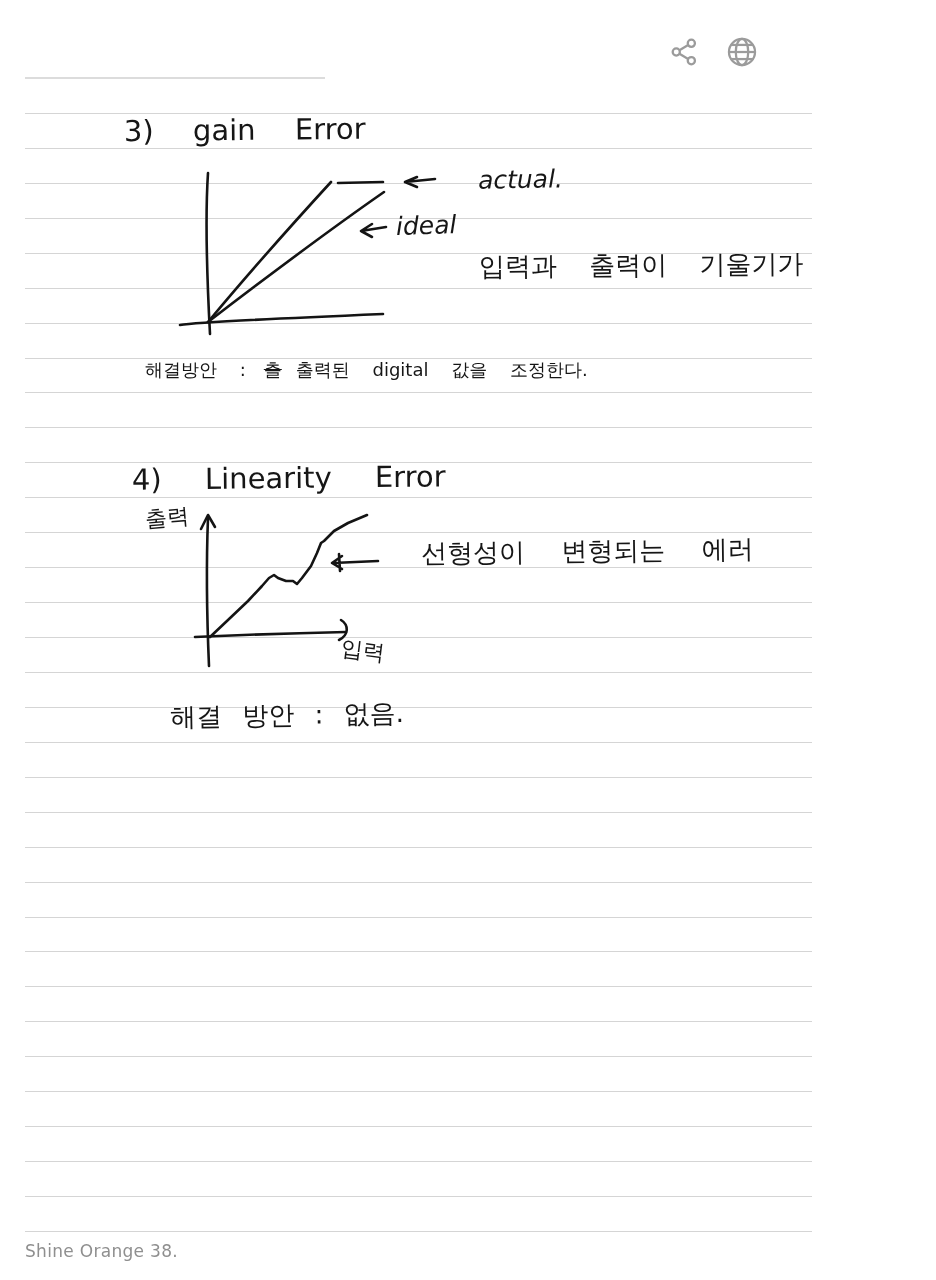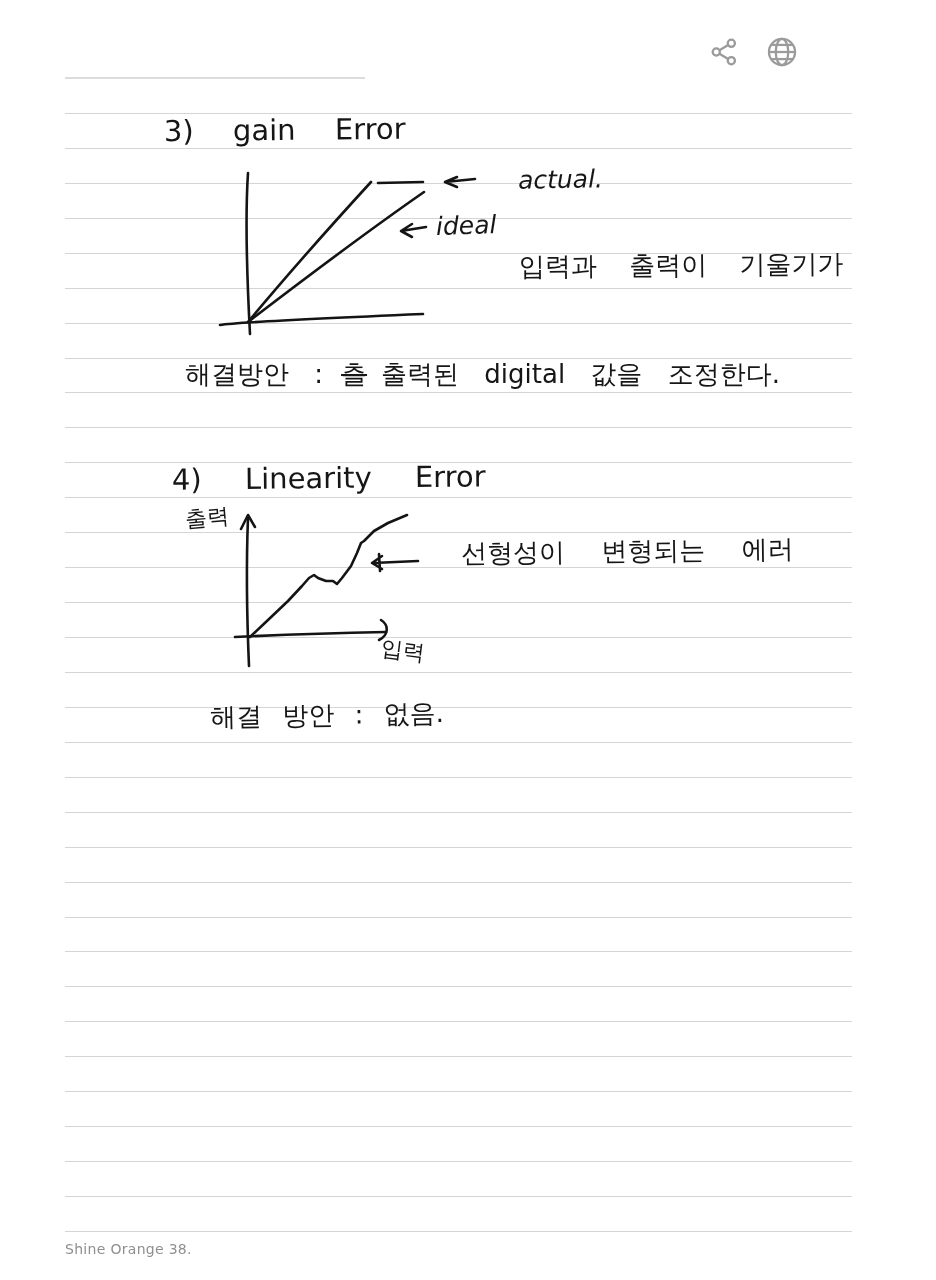--- a/index.html
+++ b/index.html
@@ -5,21 +5,20 @@
   * { margin: 0; padding: 0; box-sizing: border-box; }
   html, body { background: #ffffff; }
   body { font-family: "DejaVu Sans", "Liberation Sans", sans-serif; }
 
   .page {
     position: relative;
     width: 812px;
     height: 1280px;
     background: #ffffff;
     overflow: hidden;
-    margin-left: 40px;
   }
 
   
   .rule-partial {
     position: absolute;
     left: 25px; top: 77px;
     width: 300px; height: 2px;
     background: #dcdcdc;
   }
   .ruled-area {
@@ -58,21 +57,21 @@
   .hw-heading { font-size: 29px; word-spacing: 30px; transform: rotate(-0.6deg); }
   .hw-label   { font-size: 25px; font-style: italic; }
   .hw-kr      { font-size: 26px; }
   .struck     { text-decoration: line-through; margin: 0 14px 0 18px; }
 
   .heading3   { left: 124px; top: 114px; }
   .lbl-actual { left: 478px; top: 166px; transform: rotate(-1deg); }
   .lbl-ideal  { left: 396px; top: 212px; transform: rotate(-2deg); }
   .kr1a       { left: 479px; top: 251px; word-spacing: 24px; transform: rotate(-0.5deg); }
   .kr1b       { left: 484px; top: 292px; word-spacing: 16px; }
-  .solution1  { left: 145px; top: 360px; font-size: 26px; word-spacing: 17px; }
+  .solution1  { left: 145px; top: 360px; font-size: 18px; word-spacing: 17px; }
   .heading4   { left: 132px; top: 462px; word-spacing: 34px; }
   .ylabel2    { left: 145px; top: 505px; font-size: 22px; transform: rotate(-5deg); }
   .kr2        { left: 421px; top: 537px; word-spacing: 28px; transform: rotate(-0.8deg); }
   .xlabel2    { left: 341px; top: 638px; font-size: 22px; transform: rotate(7deg); }
   .solution2  { left: 170px; top: 701px; font-size: 26px; word-spacing: 12px; transform: rotate(-1deg); }
 
   
   .sketch { position: absolute; }
   .g1 { left: 168px; top: 158px; }
   .g2 { left: 138px; top: 498px; }
@@ -81,21 +80,21 @@
     stroke: #141414;
     stroke-width: 2.6;
     stroke-linecap: round;
     stroke-linejoin: round;
   }
 
   
   .footer {
     position: absolute;
     left: 25px; top: 1241px;
-    font-size: 14px;
+    font-size: 17px;
     color: #8f8f8f;
     letter-spacing: 0.3px;
   }
 </style>
 </head>
 <body>
 
 <div class="page">
 
   <div class="rule-partial"></div>

